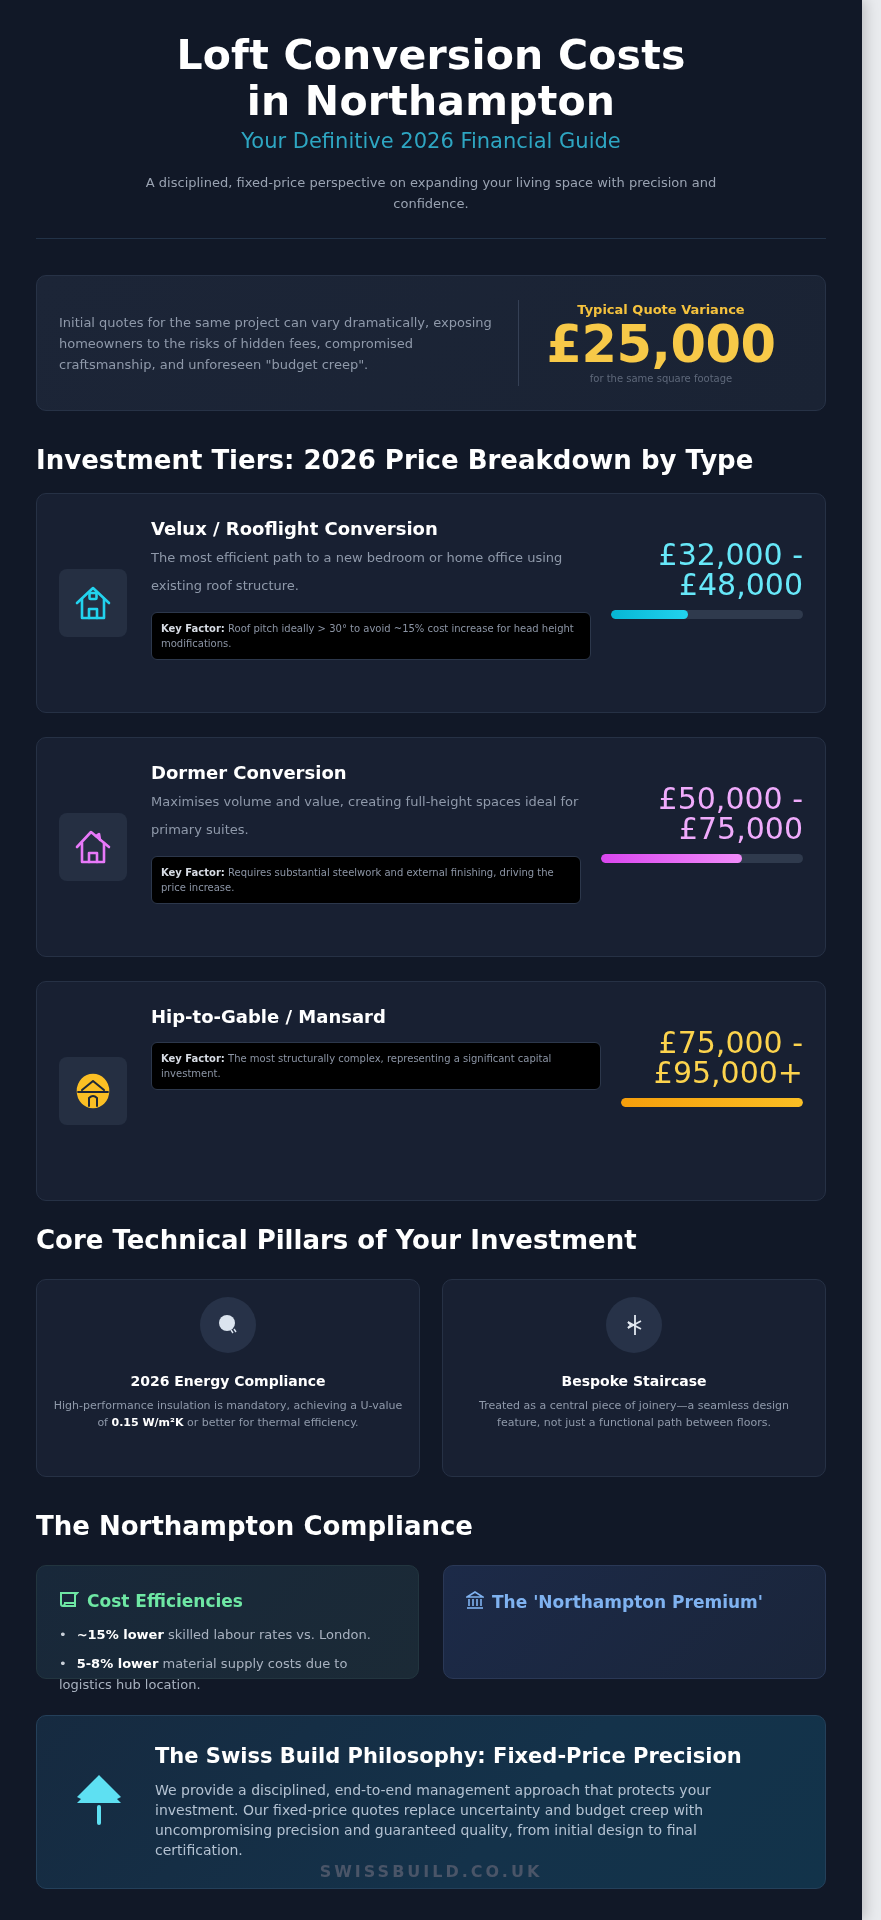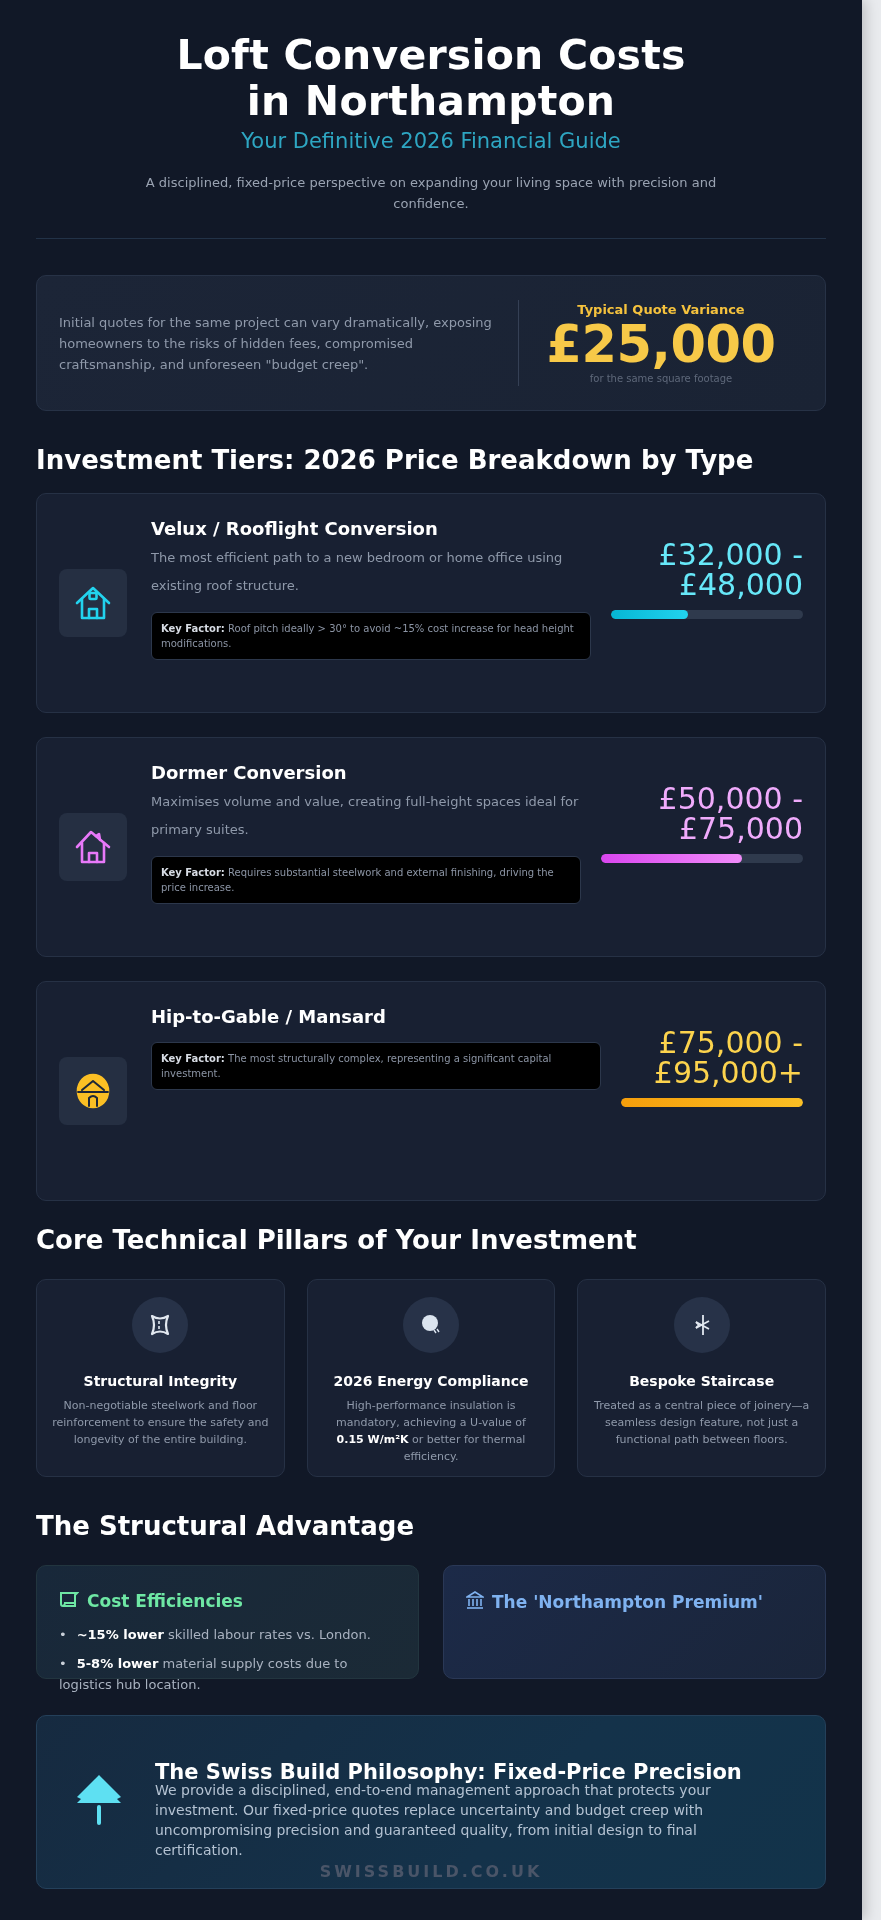--- a/index.html
+++ b/index.html
@@ -97,21 +97,21 @@
     .adv-card li .dot { color: #c9cfd8; margin-right: 10px; }
     .adv-card li b, .adv-card p b { color: #ffffff; }
     .adv-card p { color: #a9b2c0; font-size: 13px; line-height: 21px; margin-top: 12px; }
 
     .philosophy {
       margin-top: 36px; height: 174px; border-radius: 10px;
       background: linear-gradient(135deg, #162a40 0%, #14324a 60%, #12334a 100%);
       border: 1px solid #24405a; position: relative;
     }
     .philosophy .ic { position: absolute; left: 36px; top: 55px; }
-    .philosophy h3 { position: absolute; left: 118px; top: 44px; color: #ffffff; font-size: 21px; font-weight: bold; }
+    .philosophy h3 { position: absolute; left: 118px; top: 28px; color: #ffffff; font-size: 21px; font-weight: bold; }
     .philosophy p { position: absolute; left: 118px; top: 64px; right: 40px; color: #b4c2d2; font-size: 14px; line-height: 20px; }
 
     .footer {
       position: absolute; left: 0; width: 862px; top: 1862px; text-align: center;
       color: #4a5568; font-size: 16px; font-weight: bold; letter-spacing: 3px;
     }
   </style>
 </head>
 <body>
 
@@ -212,30 +212,20 @@
       <div class="bar" style="width:182px;">
         <div class="fill" style="width:100%;background:linear-gradient(90deg,#f59e0b,#fbbf24);"></div>
       </div>
     </div>
   </div>
 
   <h2 class="section-title pillars-title">Core Technical Pillars of Your Investment</h2>
   <div class="pillars">
     <div class="pillar">
       <div class="circ">
-        <svg width="26" height="26" viewBox="0 0 26 26" fill="none" stroke="#e2e8f0" stroke-width="2.2" stroke-linejoin="round">
-          <path d="M5 4 Q13 9 21 4 Q17 13 21 22 Q13 17 5 22 Q9 13 5 4 Z"></path>
-          <path d="M12 9 V12 M12 14 V17" stroke-width="1.6"></path>
-        </svg>
-      </div>
-      <h5>Structural Integrity</h5>
-      <p>Non-negotiable steelwork and floor reinforcement to ensure the safety and longevity of the entire building.</p>
-    </div>
-    <div class="pillar">
-      <div class="circ">
         <svg width="26" height="26" viewBox="0 0 26 26">
           <circle cx="12" cy="11" r="8" fill="#dbe4ef"></circle>
           <path d="M16 18 L18 21 M19 17 L21 20" stroke="#dbe4ef" stroke-width="1.4"></path>
         </svg>
       </div>
       <h5>2026 Energy Compliance</h5>
       <p><span>High-performance insulation is mandatory, achieving a U-value of </span><b>0.15 W/m²K</b><span> or better for thermal efficiency.</span></p>
     </div>
     <div class="pillar">
       <div class="circ">
@@ -243,21 +233,21 @@
           <path d="M14 3 V23"></path>
           <path d="M7 10 L20 17 M7 16 L20 9"></path>
           <path d="M7 10 L10 13 L7 16"></path>
         </svg>
       </div>
       <h5>Bespoke Staircase</h5>
       <p>Treated as a central piece of joinery—a seamless design feature, not just a functional path between floors.</p>
     </div>
   </div>
 
-  <h2 class="section-title adv-title">The Structural Advantage</h2>
+  <h2 class="section-title adv-title">The Northampton Compliance</h2>
   <div class="adv">
     <div class="adv-card green">
       <h4>
         <span>
           <svg width="20" height="18" viewBox="0 0 20 18" fill="none" stroke="#6ee7a4" stroke-width="2">
             <path d="M2 3 H18 L16 5 V16 H4 Q2 16 2 14 Z"></path>
             <path d="M4 16 Q6 15 6 13 H16"></path>
           </svg>
         </span>
         <span>Cost Efficiencies</span>

